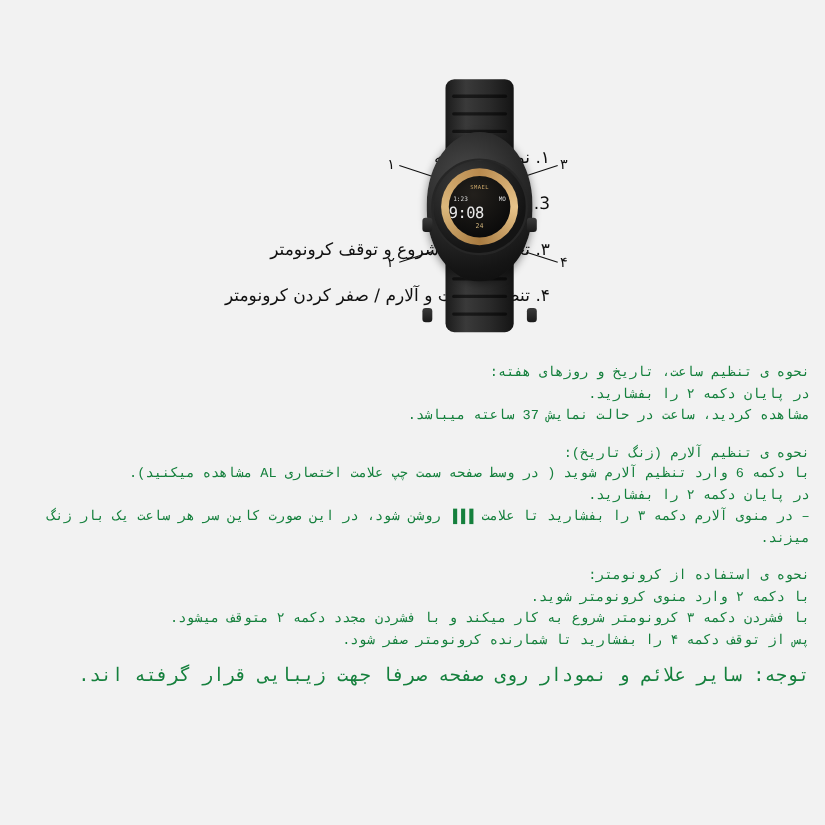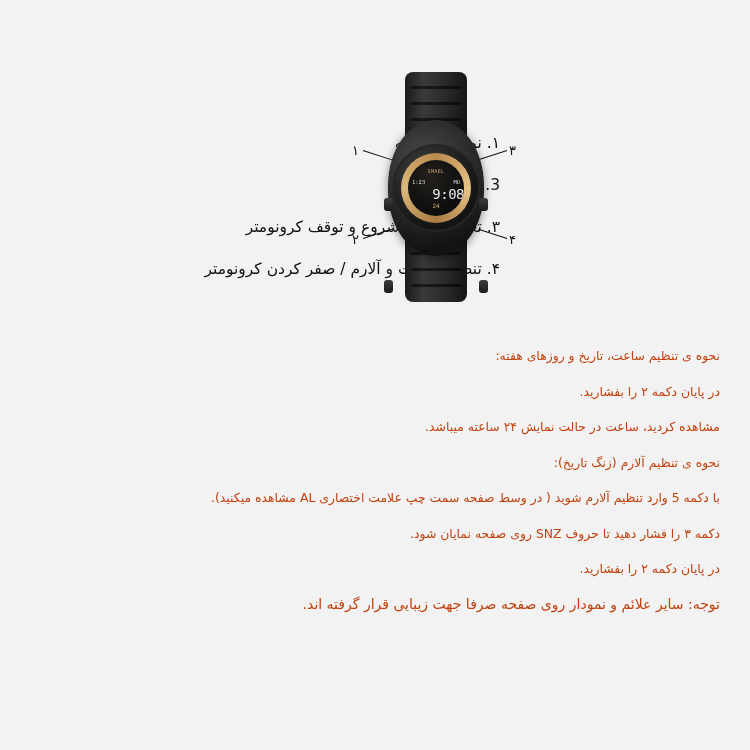--- a/index.html
+++ b/index.html
@@ -142,21 +142,21 @@
     top: 19px; left: 4px; right: 4px;
     display: flex;
     justify-content: space-between;
     font-size: 5.5px;
     color: #d8d8d8;
     font-family: "DejaVu Sans Mono", monospace;
   }
   .dial-time {
     position: absolute;
     top: 26px; left: 0; right: 0;
-    text-align: right;
+    text-align: left;
     font-size: 14px;
     color: #e8e8e8;
     font-family: "DejaVu Sans Mono", monospace;
     letter-spacing: -0.5px;
   }
   .dial-sub {
     position: absolute;
     bottom: 7px; left: 0; right: 0;
     text-align: center;
     font-size: 6px;
@@ -178,26 +178,27 @@
   .body-text {
     position: absolute;
     top: 330px;
     right: 14px;
     left: 14px;
     direction: rtl;
     text-align: right;
   }
   .para { margin-bottom: 14px; }
   .para p {
-    margin: 16px;
+    margin: 0;
     font-size: 12.4px;
     line-height: 19.5px;
-    color: #c2410c;
-  }
-  .note p { font-size: 14px; }
+    color: #15803d;
+    font-family: Liberation Mono, monospace;
+  }
+  .note p { font-size: 17px; }
 </style>
 </head>
 <body>
 
 <div class="page">
 
   <div class="top-area">
 
     <div class="callout-list">
       <div class="line">۱. نور پس زمینه</div>
@@ -250,29 +251,35 @@
         </div>
       </div>
     </div>
   </div>
 
   <div class="body-text">
 
     <div class="para">
       <p>نحوه ی تنظیم ساعت، تاریخ و روزهای هفته:</p>
       <p>در پایان دکمه ۲ را بفشارید.</p>
-      <p>مشاهده کردید، ساعت در حالت نمایش ۲۴ ساعته میباشد.</p>
+      <p>مشاهده کردید، ساعت در حالت نمایش 37 ساعته میباشد.</p>
     </div>
 
     <div class="para">
       <p>نحوه ی تنظیم آلارم (زنگ تاریخ):</p>
-      <p>با دکمه 5 وارد تنظیم آلارم شوید ( در وسط صفحه سمت چپ علامت اختصاری AL مشاهده میکنید).</p>
-      <p>دکمه ۳ را فشار دهید تا حروف SNZ روی صفحه نمایان شود.</p>
+      <p>با دکمه 6 وارد تنظیم آلارم شوید ( در وسط صفحه سمت چپ علامت اختصاری AL مشاهده میکنید).</p>
       <p>در پایان دکمه ۲ را بفشارید.</p>
-    </div>
-
+      <p>– در منوی آلارم دکمه ۳ را بفشارید تا علامت ▐▐▐ روشن شود، در این صورت کاین سر هر ساعت یک بار زنگ میزند.</p>
+    </div>
+
+    <div class="para">
+      <p>نحوه ی استفاده از کرونومتر:</p>
+      <p>با دکمه ۲ وارد منوی کرونومتر شوید.</p>
+      <p>با فشردن دکمه ۳ کرونومتر شروع به کار میکند و با فشردن مجدد دکمه ۲ متوقف میشود.</p>
+      <p>پس از توقف دکمه ۴ را بفشارید تا شمارنده کرونومتر صفر شود.</p>
+    </div>
 
     <div class="para note">
       <p>توجه: سایر علائم و نمودار روی صفحه صرفا جهت زیبایی قرار گرفته اند.</p>
     </div>
 
   </div>
 </div>
 
 </body></html>

